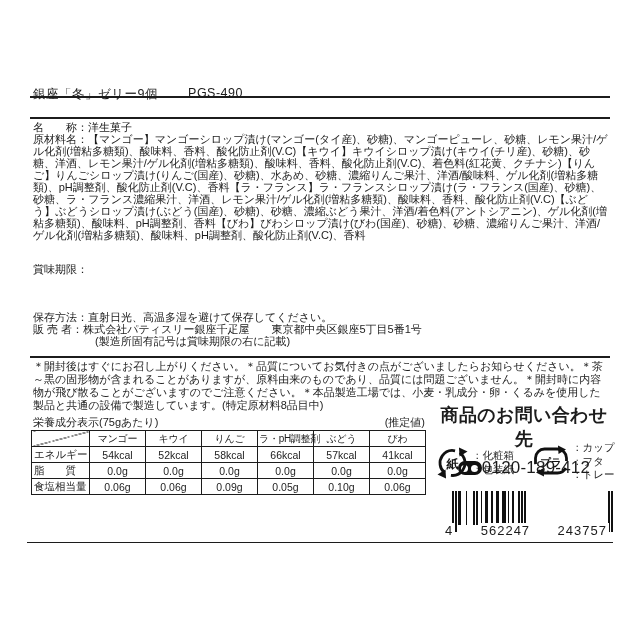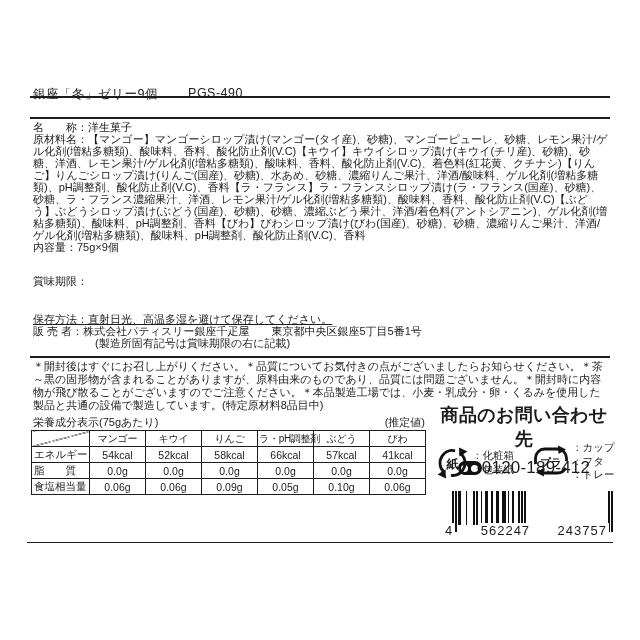--- a/index.html
+++ b/index.html
@@ -21,21 +21,21 @@
 
   #info-block{
     position:absolute;left:33px;top:121px;width:575px;
     font-size:11px;line-height:12px;letter-spacing:0;
     word-break:break-all;
   }
   #info-block .row{white-space:pre-wrap;}
   #ingredients-row{margin-top:0;}
   #volume-row{margin-top:0;}
   #expiry-row{margin-top:22px;}
-  #storage-row{margin-top:26px;text-decoration:underline;}
+  #storage-row{margin-top:36px;}
   #seller-note-row{margin-left:62px;}
 
   #notes-block{
     position:absolute;left:33px;top:360px;width:577px;
     font-size:11px;line-height:12.9px;word-break:break-all;white-space:pre-wrap;
   }
 
   #nutrition-header{
     position:absolute;left:33px;top:415px;width:392px;
     font-size:11px;display:flex;justify-content:space-between;align-items:flex-end;
@@ -106,21 +106,20 @@
 <div id="title-row">
   <span>銀座「冬」ゼリー9個</span>
   <span>PGS-490</span>
 </div>
 
 <div class="hline" id="title-line"></div>
 
 <div id="info-block">
   <div class="row"><span>名　　称：</span><span>洋生菓子</span></div>
   <div class="row" id="ingredients-row"><span>原材料名：</span><span>【マンゴー】マンゴーシロップ漬け(マンゴー(タイ産)、砂糖)、マンゴーピューレ、砂糖、レモン果汁/ゲル化剤(増粘多糖類)、酸味料、香料、酸化防止剤(V.C)【キウイ】キウイシロップ漬け(キウイ(チリ産)、砂糖)、砂糖、洋酒、レモン果汁/ゲル化剤(増粘多糖類)、酸味料、香料、酸化防止剤(V.C)、着色料(紅花黄、クチナシ)【りんご】りんごシロップ漬け(りんご(国産)、砂糖)、水あめ、砂糖、濃縮りんご果汁、洋酒/酸味料、ゲル化剤(増粘多糖類)、pH調整剤、酸化防止剤(V.C)、香料【ラ・フランス】ラ・フランスシロップ漬け(ラ・フランス(国産)、砂糖)、砂糖、ラ・フランス濃縮果汁、洋酒、レモン果汁/ゲル化剤(増粘多糖類)、酸味料、香料、酸化防止剤(V.C)【ぶどう】ぶどうシロップ漬け(ぶどう(国産)、砂糖)、砂糖、濃縮ぶどう果汁、洋酒/着色料(アントシアニン)、ゲル化剤(増粘多糖類)、酸味料、pH調整剤、香料【びわ】びわシロップ漬け(びわ(国産)、砂糖)、砂糖、濃縮りんご果汁、洋酒/ゲル化剤(増粘多糖類)、酸味料、pH調整剤、酸化防止剤(V.C)、香料</span></div>
-  <div class="row" id="volume-row"><span>内容量：</span><span>75g×9個</span></div>
   <div class="row" id="expiry-row"><span>賞味期限：</span></div>
   <div class="row" id="storage-row"><span>保存方法：</span><span>直射日光、高温多湿を避けて保存してください。</span></div>
   <div class="row"><span>販 売 者：</span><span>株式会社パティスリー銀座千疋屋</span><span>　　</span><span>東京都中央区銀座5丁目5番1号</span></div>
   <div class="row" id="seller-note-row">(製造所固有記号は賞味期限の右に記載)</div>
 </div>
 
 <div class="hline" id="notes-line"></div>
 
 <div id="notes-block">＊開封後はすぐにお召し上がりください。＊品質についてお気付きの点がございましたらお知らせください。＊茶～黒の固形物が含まれることがありますが、原料由来のものであり、品質には問題ございません。＊開封時に内容物が飛び散ることがございますのでご注意ください。＊本品製造工場では、小麦・乳成分・卵・くるみを使用した製品と共通の設備で製造しています。(特定原材料8品目中)</div>
 

